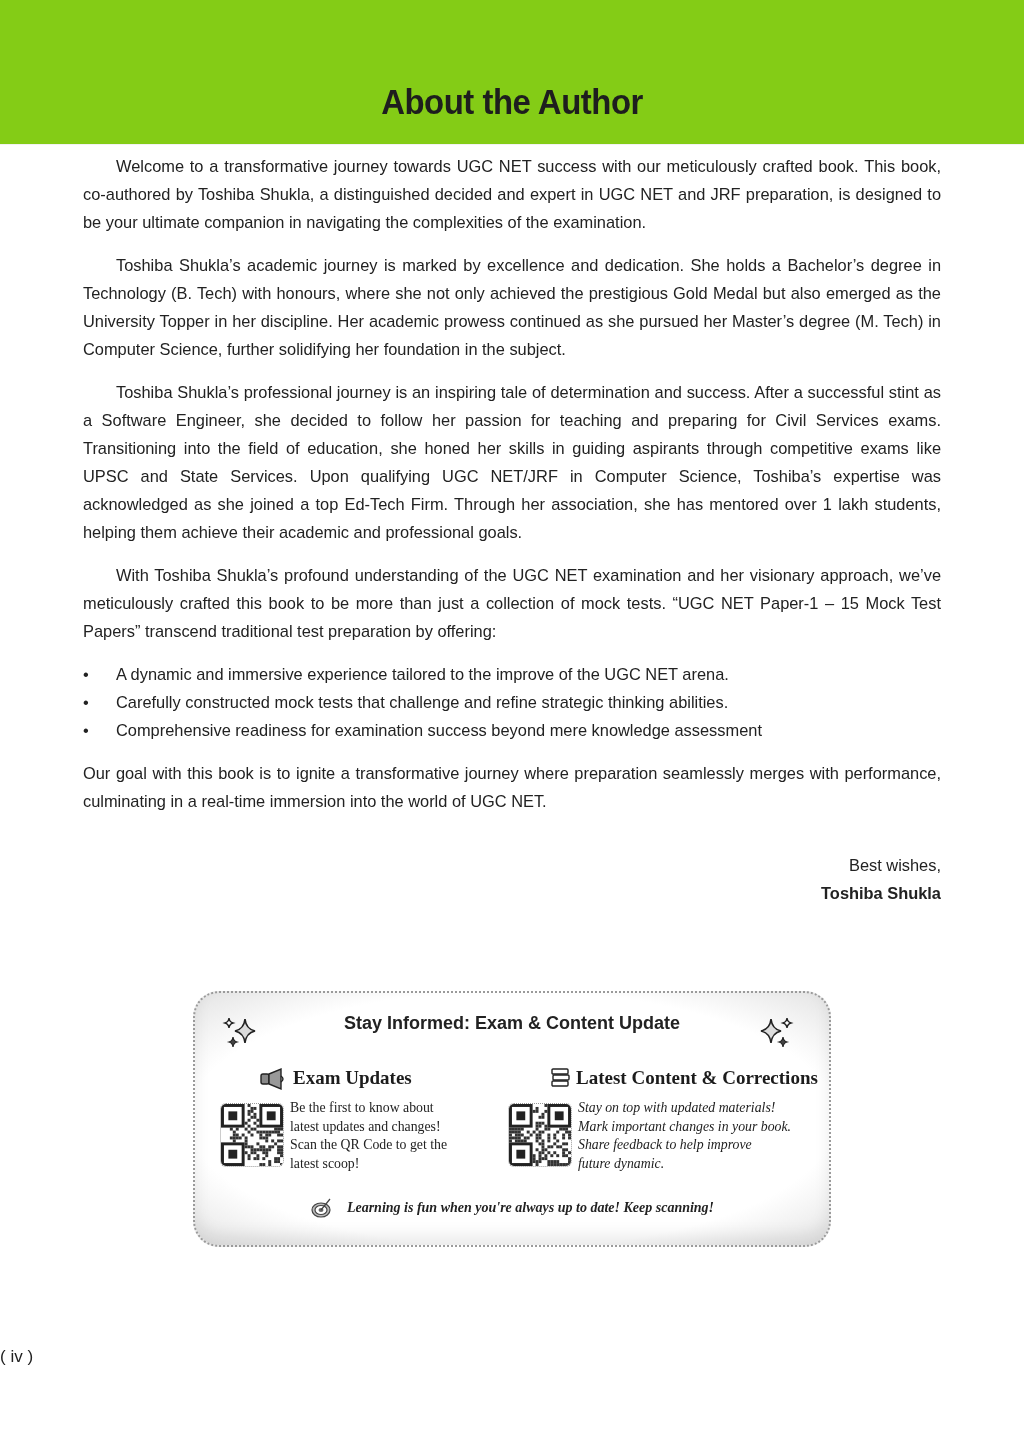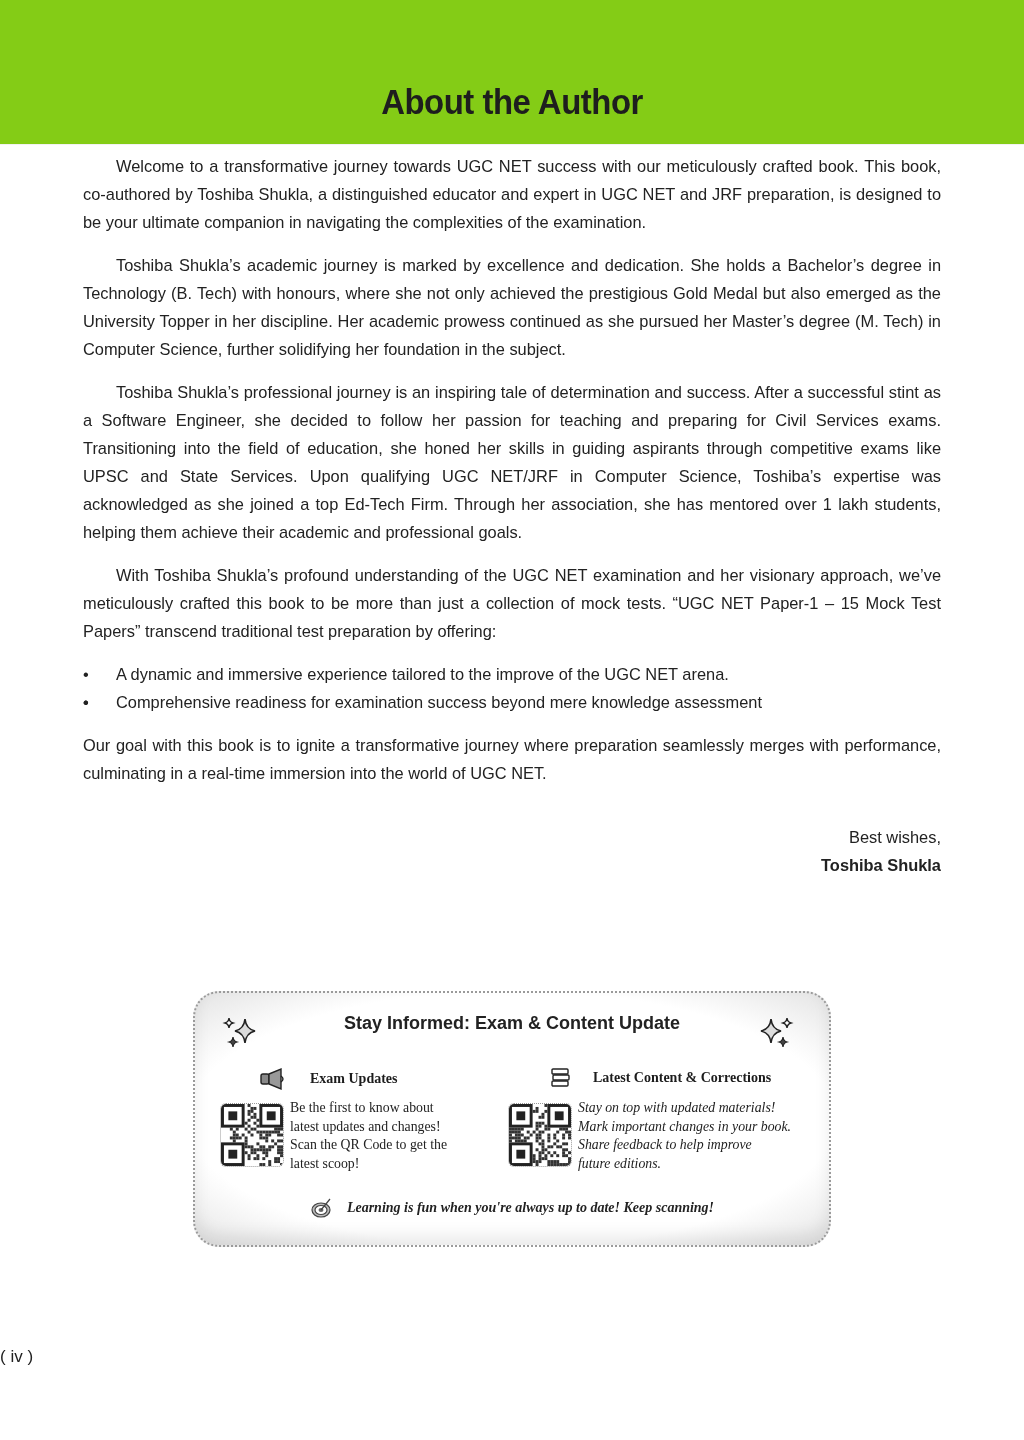--- a/index.html
+++ b/index.html
@@ -102,24 +102,23 @@
       position: absolute;
       width: 40px;
       height: 40px;
     }
     .sparkle-left { left: 26px; top: 20px; }
     .sparkle-right { left: 560px; top: 20px; }
     .col-head {
       position: absolute;
       font-family: "Liberation Serif", serif;
       font-weight: bold;
-      font-size: 14px;
+      font-size: 19px;
       display: flex;
-      align-items: center;
-      gap: 21px;
+      gap: 4px;
     }
     .col-head-left { left: 64px; top: 74px; }
     .col-head-right { left: 355px; top: 74px; }
     .qr {
       position: absolute;
       width: 64px;
       height: 64px;
       border: 1px dotted #999;
       border-radius: 6px;
       box-sizing: border-box;
@@ -163,32 +162,33 @@
     }
   </style>
 </head>
 <body>
 
 <div class="header-band">
   <h1 class="page-title">About the Author</h1>
 </div>
 
 <div class="content">
-  <p class="indent">Welcome to a transformative journey towards UGC NET success with our meticulously crafted book. This book, co-authored by Toshiba Shukla, a distinguished educator and expert in UGC NET and JRF preparation, is designed to be your ultimate companion in navigating the complexities of the examination.</p>
+  <p class="indent">Welcome to a transformative journey towards UGC NET success with our meticulously crafted book. This book, co-authored by Toshiba Shukla, a distinguished decided and expert in UGC NET and JRF preparation, is designed to be your ultimate companion in navigating the complexities of the examination.</p>
   <p class="indent">Toshiba Shukla’s academic journey is marked by excellence and dedication. She holds a Bachelor’s degree in Technology (B. Tech) with honours, where she not only achieved the prestigious Gold Medal but also emerged as the University Topper in her discipline. Her academic prowess continued as she pursued her Master’s degree (M. Tech) in Computer Science, further solidifying her foundation in the subject.</p>
   <p class="indent">Toshiba Shukla’s professional journey is an inspiring tale of determination and success. After a successful stint as a Software Engineer, she decided to follow her passion for teaching and preparing for Civil Services exams. Transitioning into the field of education, she honed her skills in guiding aspirants through competitive exams like UPSC and State Services. Upon qualifying UGC NET/JRF in Computer Science, Toshiba’s expertise was acknowledged as she joined a top Ed-Tech Firm. Through her association, she has mentored over 1 lakh students, helping them achieve their academic and professional goals.</p>
   <p class="indent">With Toshiba Shukla’s profound understanding of the UGC NET examination and her visionary approach, we’ve meticulously crafted this book to be more than just a collection of mock tests. “UGC NET Paper-1 – 15 Mock Test Papers” transcend traditional test preparation by offering:</p>
 
   <ul class="bullets">
     <li>
       <span class="dot">•</span>
       <span>A dynamic and immersive experience tailored to the improve of the UGC NET arena.</span>
     </li>
     <li>
       <span class="dot">•</span>
+      <span>Carefully constructed mock tests that challenge and refine strategic thinking abilities.</span>
     </li>
     <li>
       <span class="dot">•</span>
       <span>Comprehensive readiness for examination success beyond mere knowledge assessment</span>
     </li>
   </ul>
 
   <p>Our goal with this book is to ignite a transformative journey where preparation seamlessly merges with performance, culminating in a real-time immersion into the world of UGC NET.</p>
 
   <div class="signoff">
@@ -471,21 +471,21 @@
         <rect x="13.5" y="0.5" width="7" height="7" fill="#fff" stroke="#222" stroke-width="1"></rect>
         <rect x="15.5" y="2.5" width="3" height="3" fill="#222"></rect>
         <rect x="0.5" y="13.5" width="7" height="7" fill="#fff" stroke="#222" stroke-width="1"></rect>
         <rect x="2.5" y="15.5" width="3" height="3" fill="#222"></rect>
       </svg>
   </div>
   <div class="col-text col-text-right">
     <span>Stay on top with updated materials!</span>
     <span>Mark important changes in your book.</span>
     <span>Share feedback to help improve</span>
-    <span>future editions.</span>
+    <span>future dynamic.</span>
   </div>
 
   <div class="tagline">
     <svg width="24" height="22" viewBox="0 0 24 22">
       <ellipse cx="11" cy="13" rx="9" ry="7" fill="#bbb" stroke="#444" stroke-width="1.2"></ellipse>
       <ellipse cx="11" cy="13" rx="6" ry="4.5" fill="#fff" stroke="#444" stroke-width="1.2"></ellipse>
       <ellipse cx="11" cy="13" rx="2.5" ry="2" fill="#666"></ellipse>
       <line x1="11" y1="13" x2="20" y2="2" stroke="#444" stroke-width="1.2"></line>
     </svg>
     <span>Learning is fun when you're always up to date! Keep scanning!</span>

